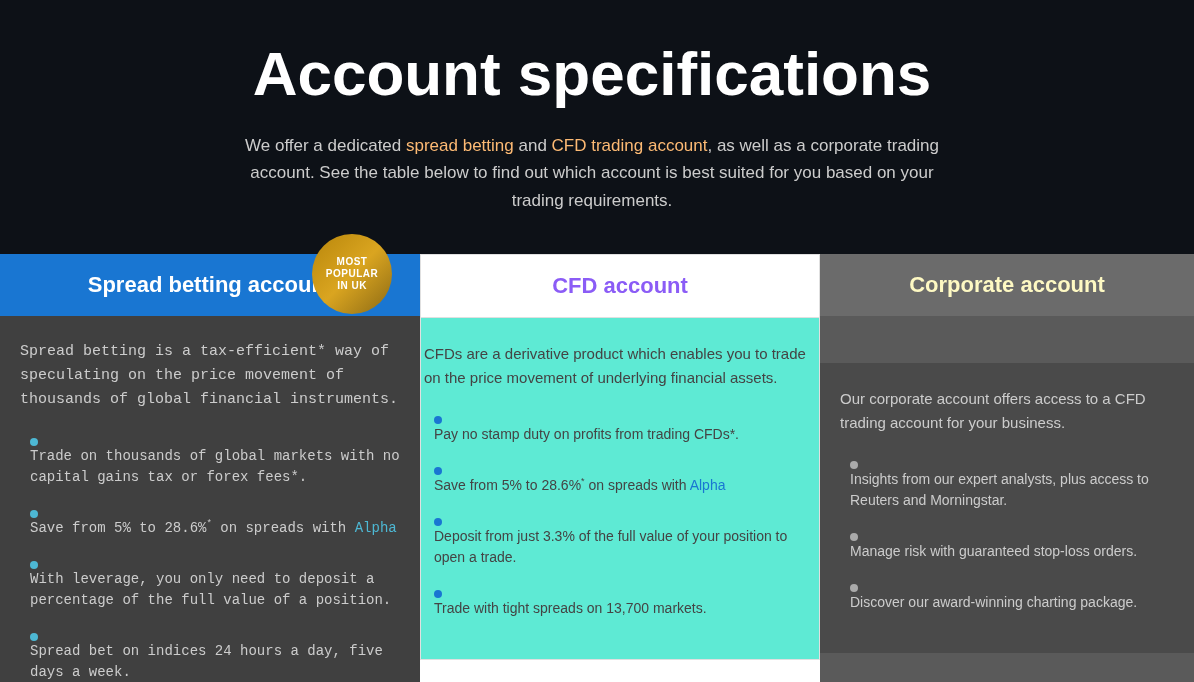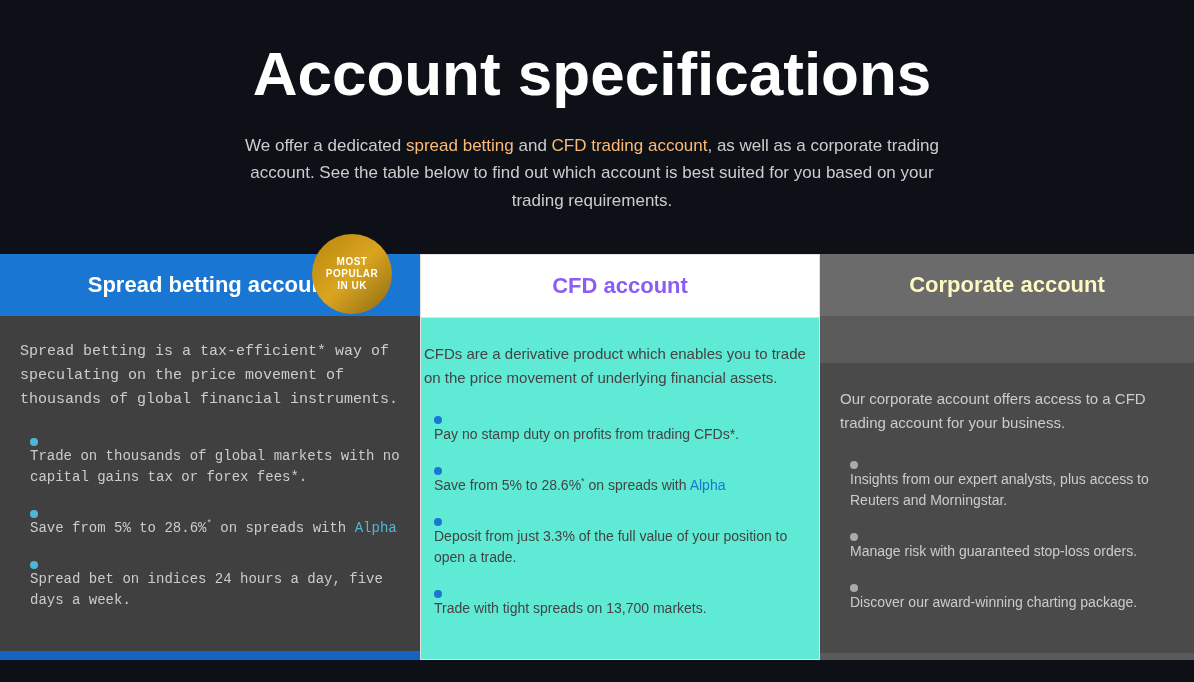--- a/index.html
+++ b/index.html
@@ -244,20 +244,24 @@
         <div class="bullet-item">
           <div class="bullet-dot"></div>
           <span class="bullet-text">Trade on thousands of global markets with no capital gains tax or forex fees*.</span>
         </div>
         <div class="bullet-item">
           <div class="bullet-dot"></div>
           <span class="bullet-text">Save from 5% to 28.6%<sup>*</sup> on spreads with <a href="#">Alpha</a></span>
         </div>
         <div class="bullet-item">
           <div class="bullet-dot"></div>
+          <span class="bullet-text">With leverage, you only need to deposit a percentage of the full value of a position.</span>
+        </div>
+        <div class="bullet-item">
+          <div class="bullet-dot"></div>
           <span class="bullet-text">Spread bet on indices 24 hours a day, five days a week.</span>
         </div>
       </div>
     </div>
 
     <div class="col-cfd">
       <div class="col-cfd-header">
         <span>CFD account</span>
       </div>
       <div class="col-cfd-body">

